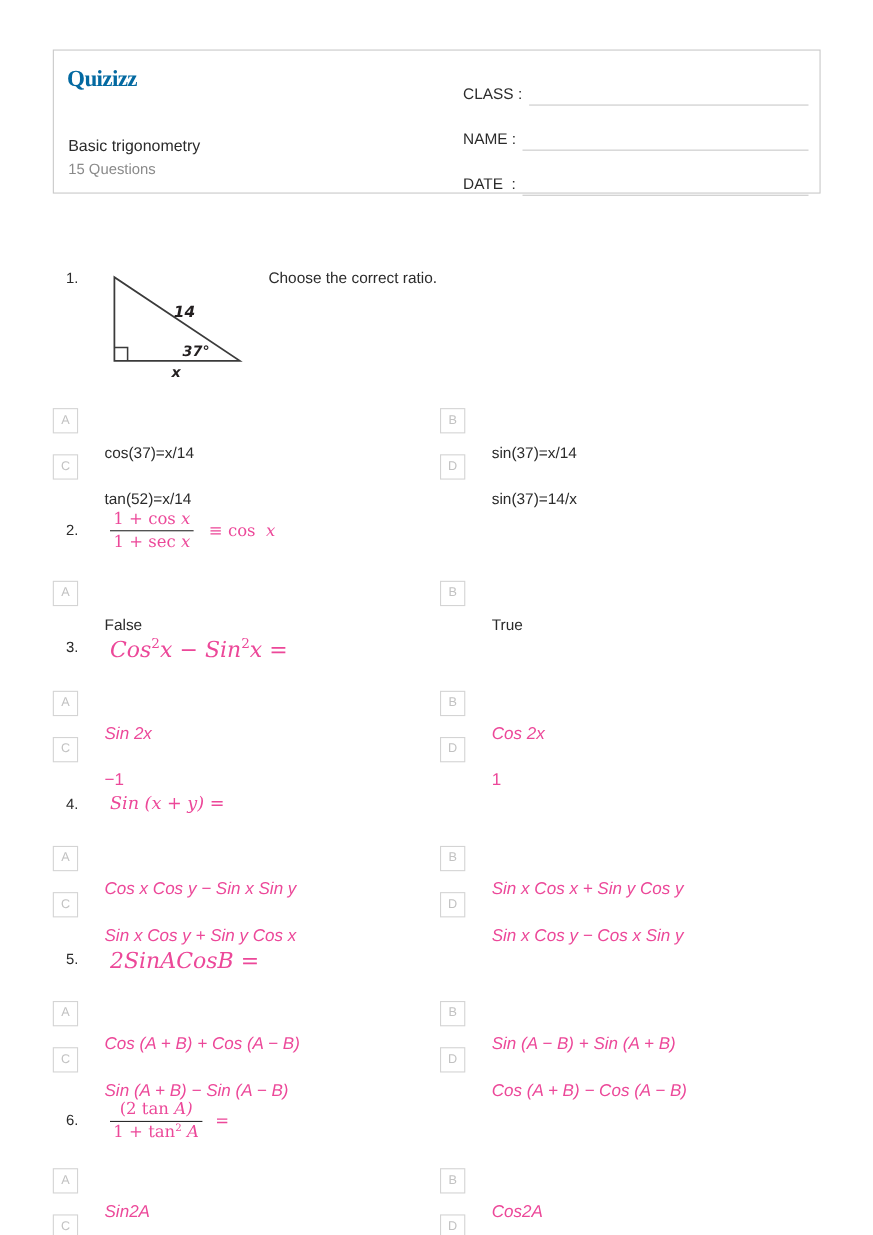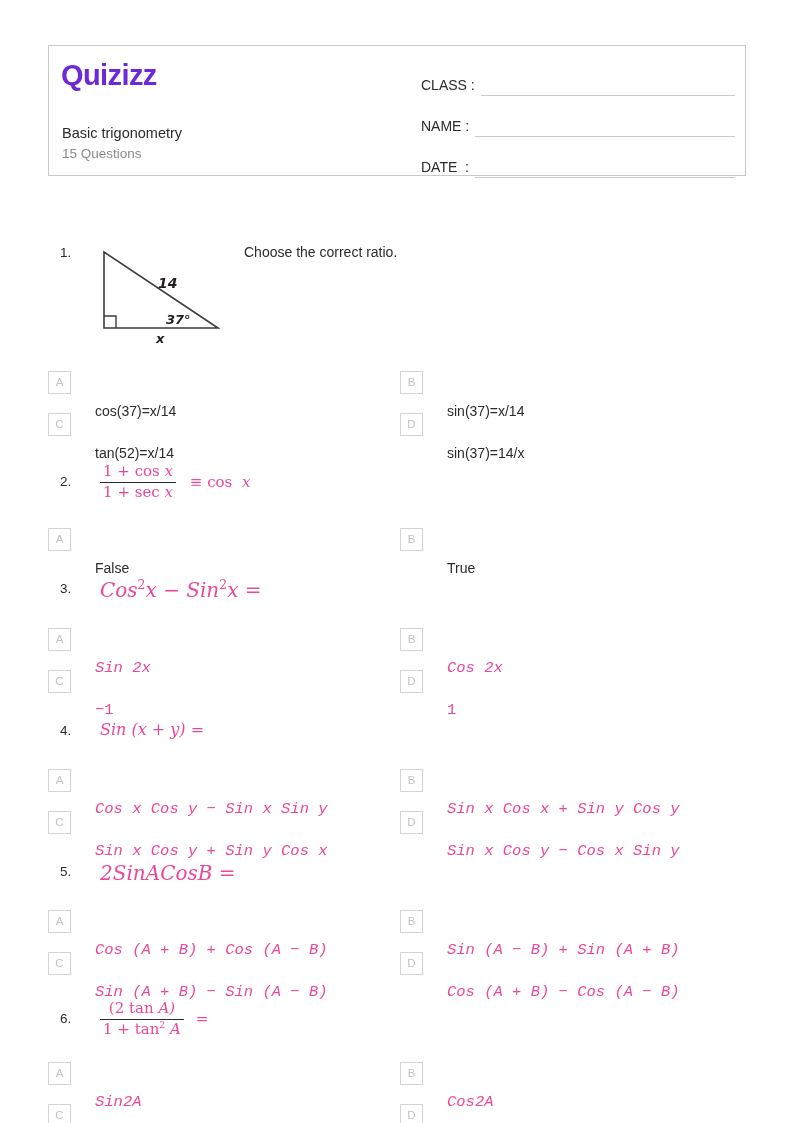--- a/index.html
+++ b/index.html
@@ -30,25 +30,25 @@
     width: 698px;
     height: 131px;
     border: 1px solid #c9c9c9;
     box-sizing: border-box;
     background: #fff;
   }
   .logo {
     position: absolute;
     left: 12px;
     top: 13px;
-    font-size: 29px;
+    font-size: 21px;
     font-weight: bold;
     letter-spacing: -0.6px;
-    color: #6d28d9;
-    font-family: Liberation Sans, sans-serif;
+    color: #0369a1;
+    font-family: Liberation Serif, serif;
   }
   .quiz-title {
     position: absolute;
     left: 13px;
     top: 79px;
     font-size: 14.5px;
     color: #2b2b2b;
   }
   .quiz-subtitle {
     position: absolute;
@@ -132,21 +132,21 @@
   }
   .opt-text {
     margin-left: 24px;
     font-size: 14px;
     color: #2b2b2b;
     white-space: nowrap;
     padding-top: 1px;
     margin-top: 31px;
   }
   .opt-text.math {
-    font-family: Liberation Mono, monospace;
+    font-family: Liberation Sans, sans-serif;
     font-style: italic;
     font-size: 15.5px;
     padding-top: 0px;
   }
 
   
   .math {
     font-family: "DejaVu Serif", serif;
     color: #ec4899;
   }

